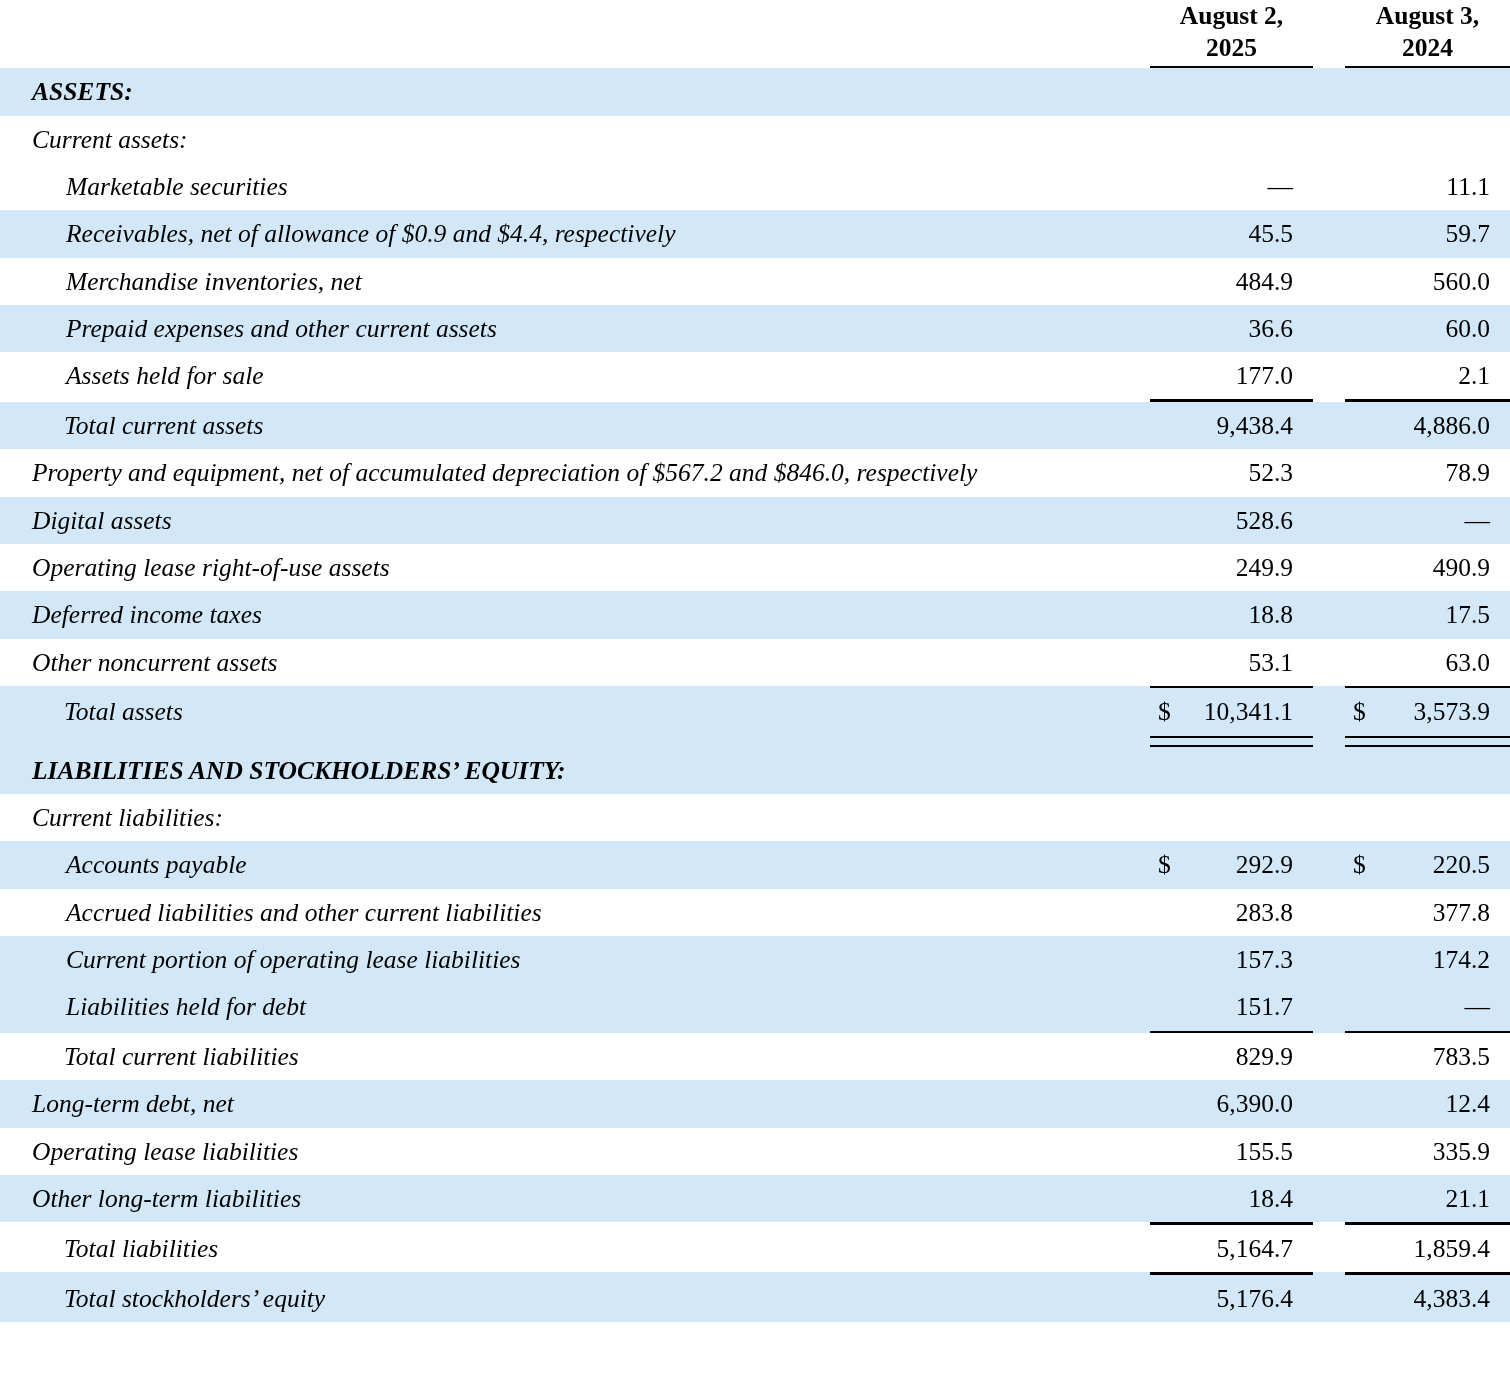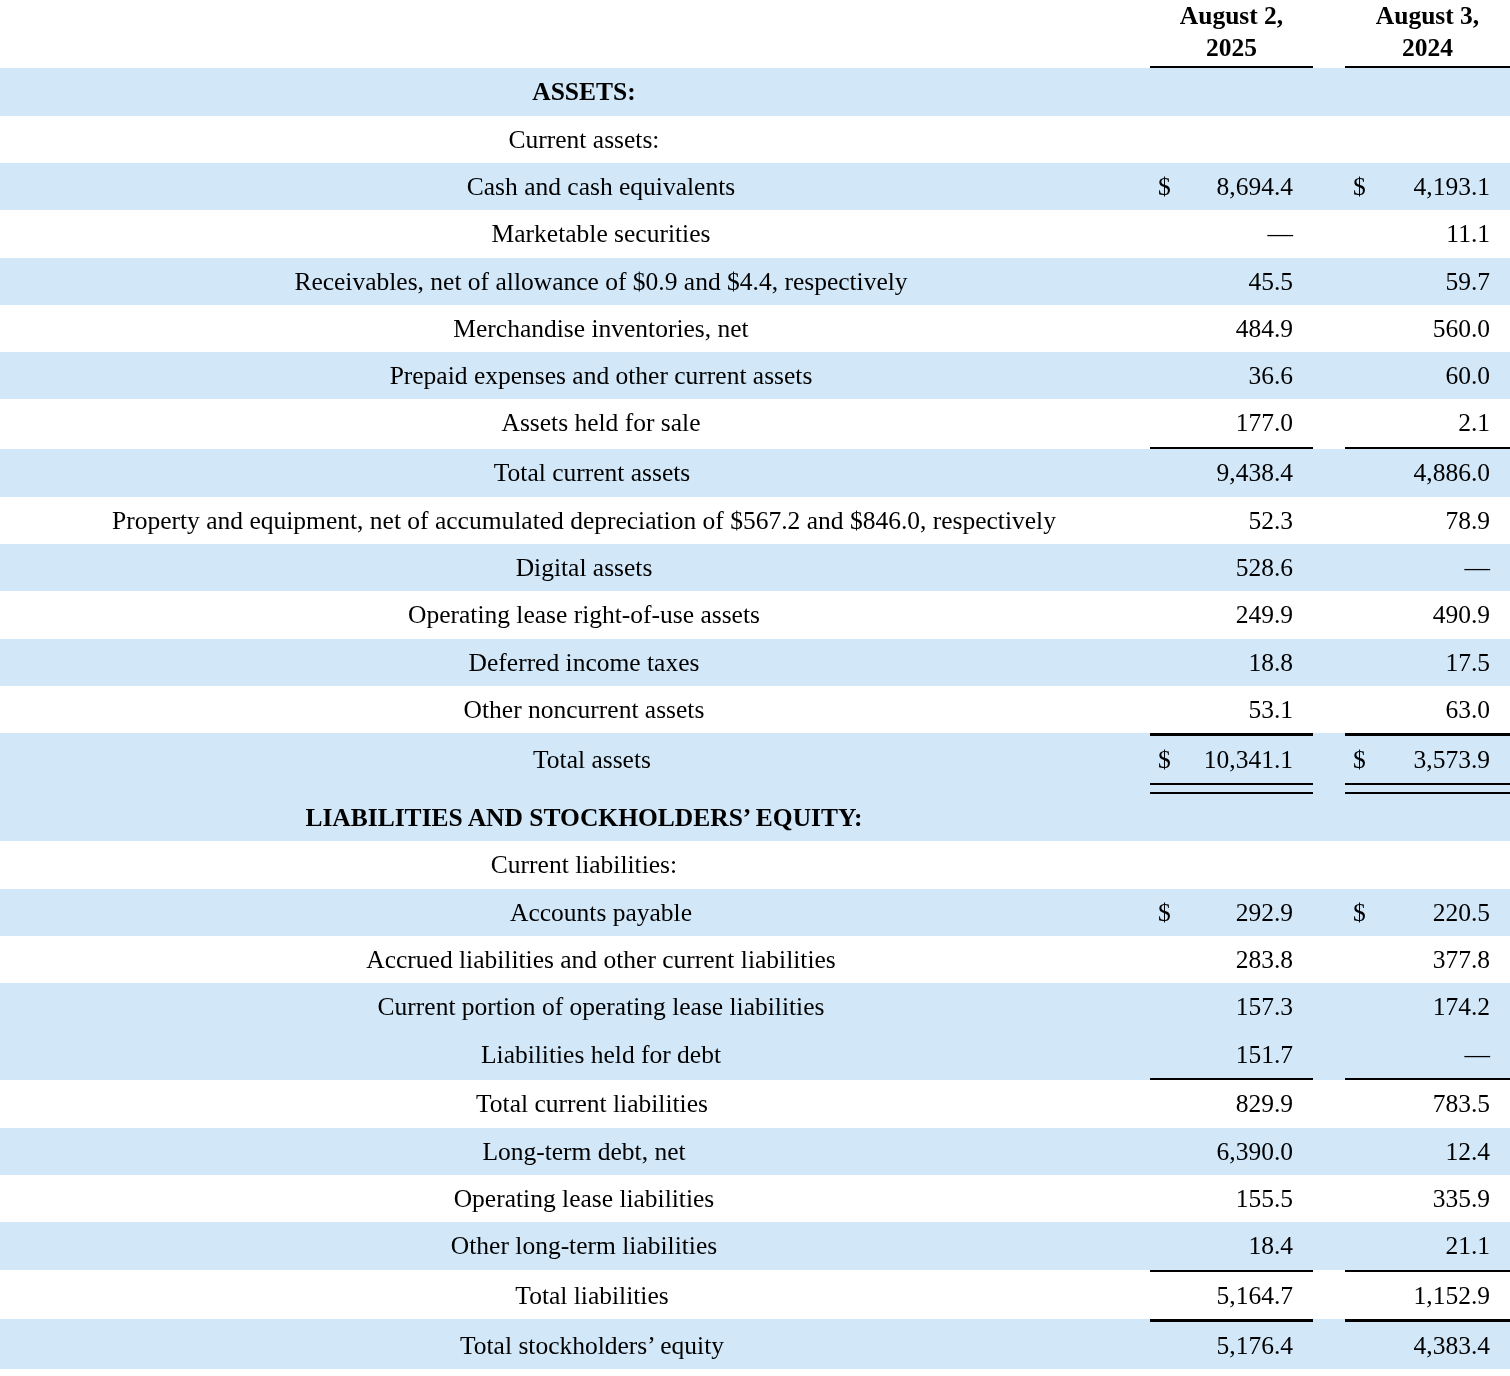--- a/index.html
+++ b/index.html
@@ -41,25 +41,26 @@
   
   td, th {
     padding: 0;
     margin: 0;
     vertical-align: bottom;
     font-weight: normal;
   }
 
   .lbl {
     padding: 9px 4px 9px 32px;
-    text-align: center;
+    text-align: left;
     white-space: normal;
+    font-style: italic;
   }
   .lbl.i1 { padding-left: 66px; }
-  .lbl.i2 { padding-left: 48px; }
+  .lbl.i2 { padding-left: 64px; }
 
   .num {
     text-align: right;
     padding: 9px 20px 9px 2px;
     white-space: nowrap;
   }
   .cur {
     text-align: left;
     padding: 9px 0 9px 8px;
     white-space: nowrap;
@@ -151,29 +152,20 @@
     <tr class="plain">
       <td class="lbl">Current assets:</td>
       <td class="gap"></td>
       <td class="cur"></td>
       <td class="num"></td>
       <td class="gap"></td>
       <td class="cur"></td>
       <td class="num"></td>
     </tr>
 
-    <tr class="shaded">
-      <td class="lbl i1">Cash and cash equivalents</td>
-      <td class="gap"></td>
-      <td class="cur">$</td>
-      <td class="num">8,694.4</td>
-      <td class="gap"></td>
-      <td class="cur">$</td>
-      <td class="num">4,193.1</td>
-    </tr>
 
     <tr class="plain">
       <td class="lbl i1">Marketable securities</td>
       <td class="gap"></td>
       <td class="cur"></td>
       <td class="num">—</td>
       <td class="gap"></td>
       <td class="cur"></td>
       <td class="num">11.1</td>
     </tr>
@@ -449,21 +441,21 @@
           </td>
     </tr>
 
     <tr class="plain">
       <td class="lbl i2">Total liabilities</td>
       <td class="gap"></td>
       <td class="cur"></td>
       <td class="num">5,164.7</td>
       <td class="gap"></td>
       <td class="cur"></td>
-      <td class="num">1,152.9</td>
+      <td class="num">1,859.4</td>
     </tr>
 
     <tr class="rulerow shaded">
       <td></td>
       <td class="gap"></td>
       <td colspan="2">
             <span class="r"></span>
           </td>
       <td class="gap"></td>
       <td colspan="2">

